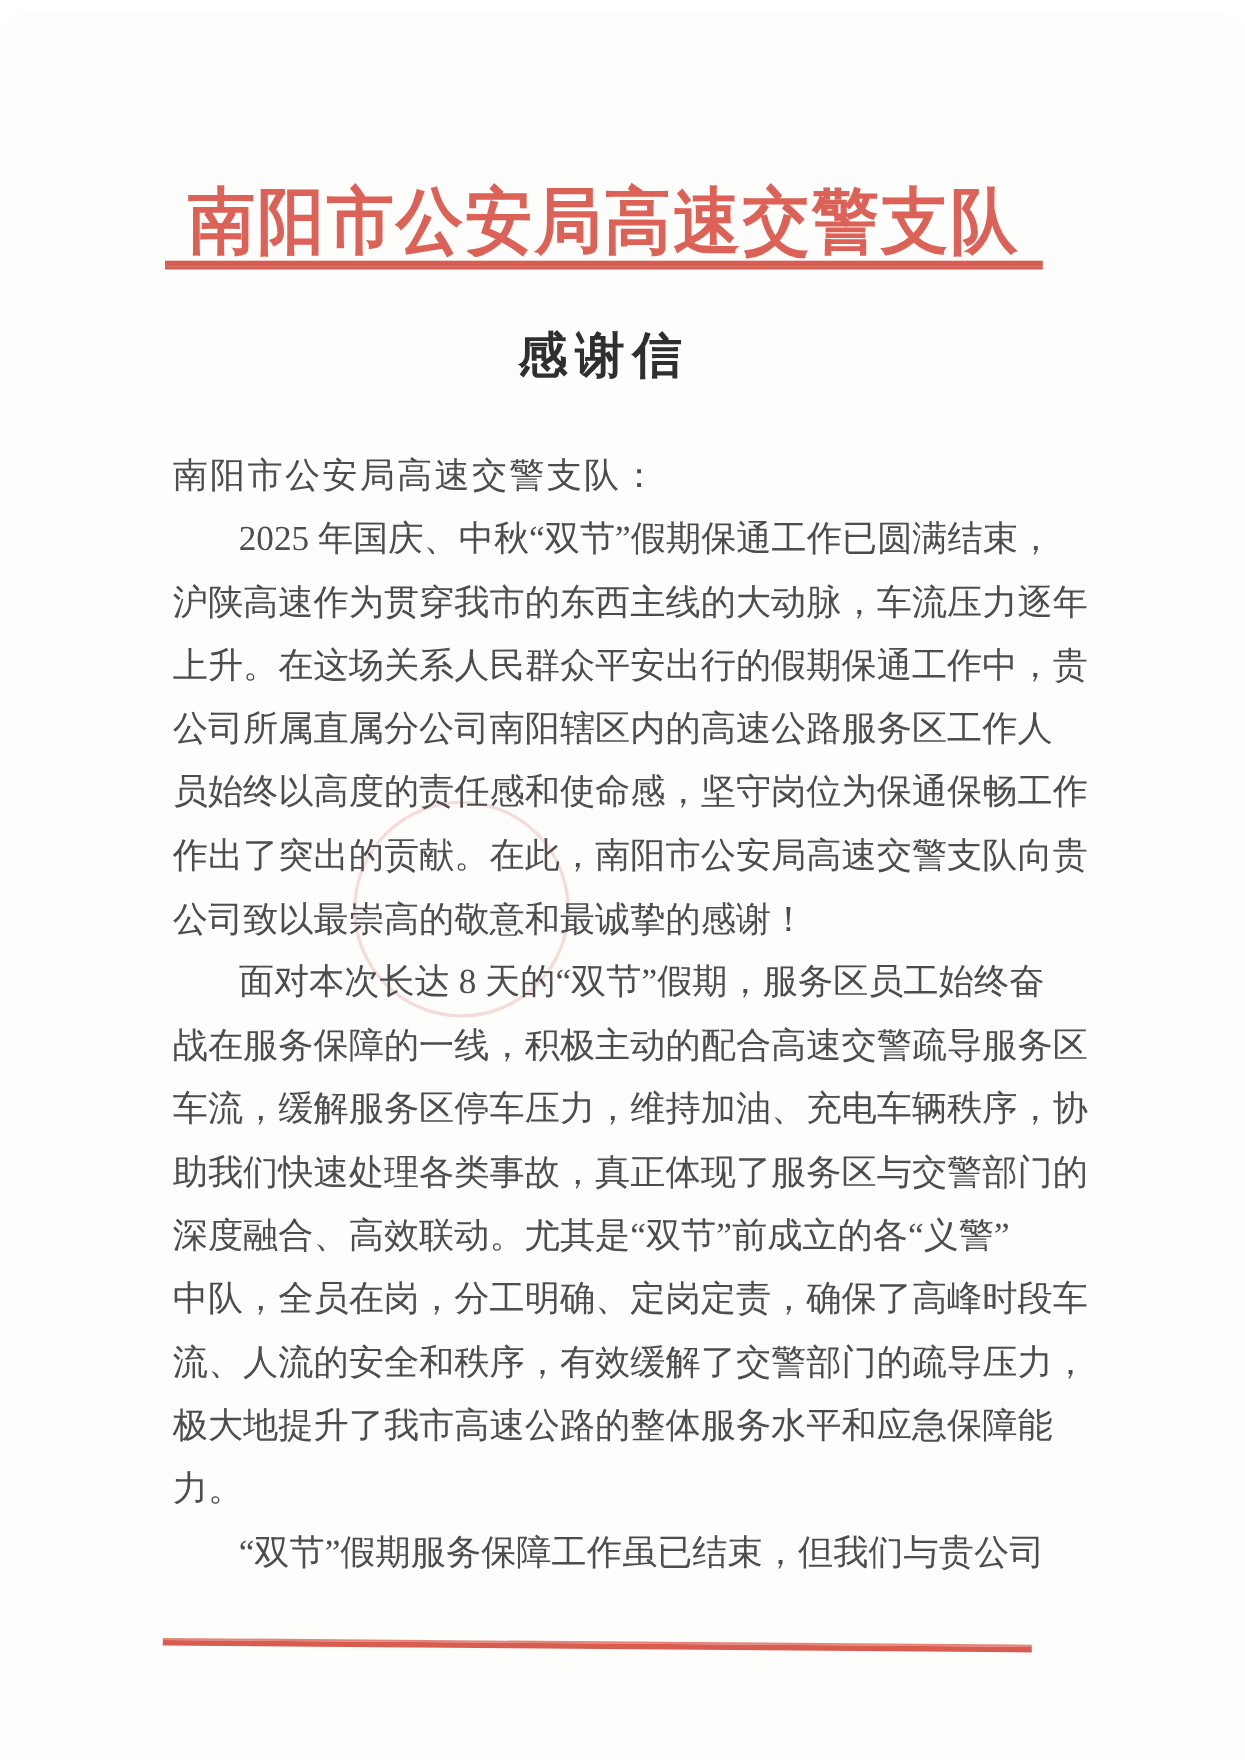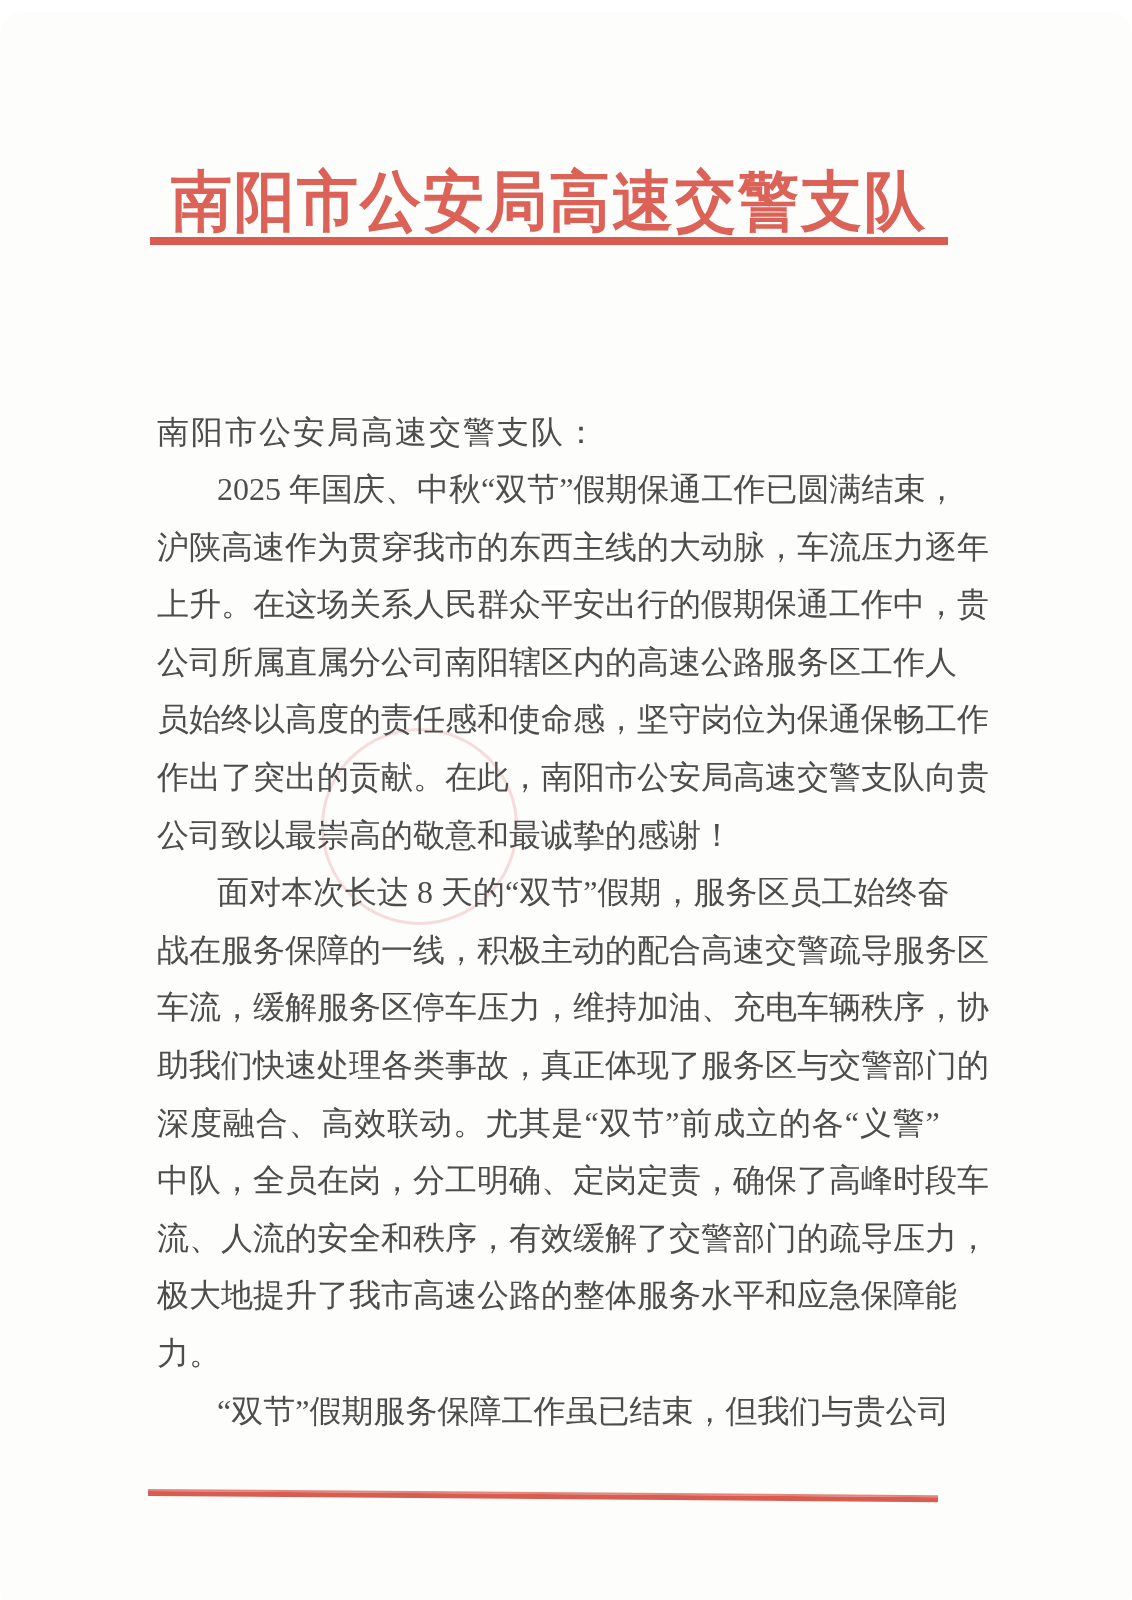--- a/index.html
+++ b/index.html
@@ -86,21 +86,21 @@
     letter-spacing: 2px;
     white-space: nowrap;
   }
   .body-line {
     display: flex;
     align-items: flex-start;
     height: 57.6px;
     line-height: 46px;
   }
   .body-line span { display: inline-block; white-space: pre; }
-  .body-line.fill { justify-content: space-between; }
+  .body-line.fill { justify-content: flex-start; }
   .body-line.indent { padding-left: 60px; }
 
   
   .footer-rule {
     position: absolute;
     top: 1477px;
     left: 148px;
     width: 790px;
     height: 2px;               
     border-top: 2px solid var(--accent-light);
@@ -111,20 +111,21 @@
 </style>
 </head>
 <body>
 
 <div class="page">
 
   <div class="letterhead">南阳市公安局高速交警支队</div>
 
   <div class="header-rule"></div>
 
+  <div class="letter-title">感谢信</div>
 
   <div class="stamp-bleed"></div>
 
   <div class="letter-body">
     <div class="salutation">南阳市公安局高速交警支队：</div>
 
   <div class="body-line indent fill">
         <span>2025</span>
         <span> </span>
         <span>年</span>

